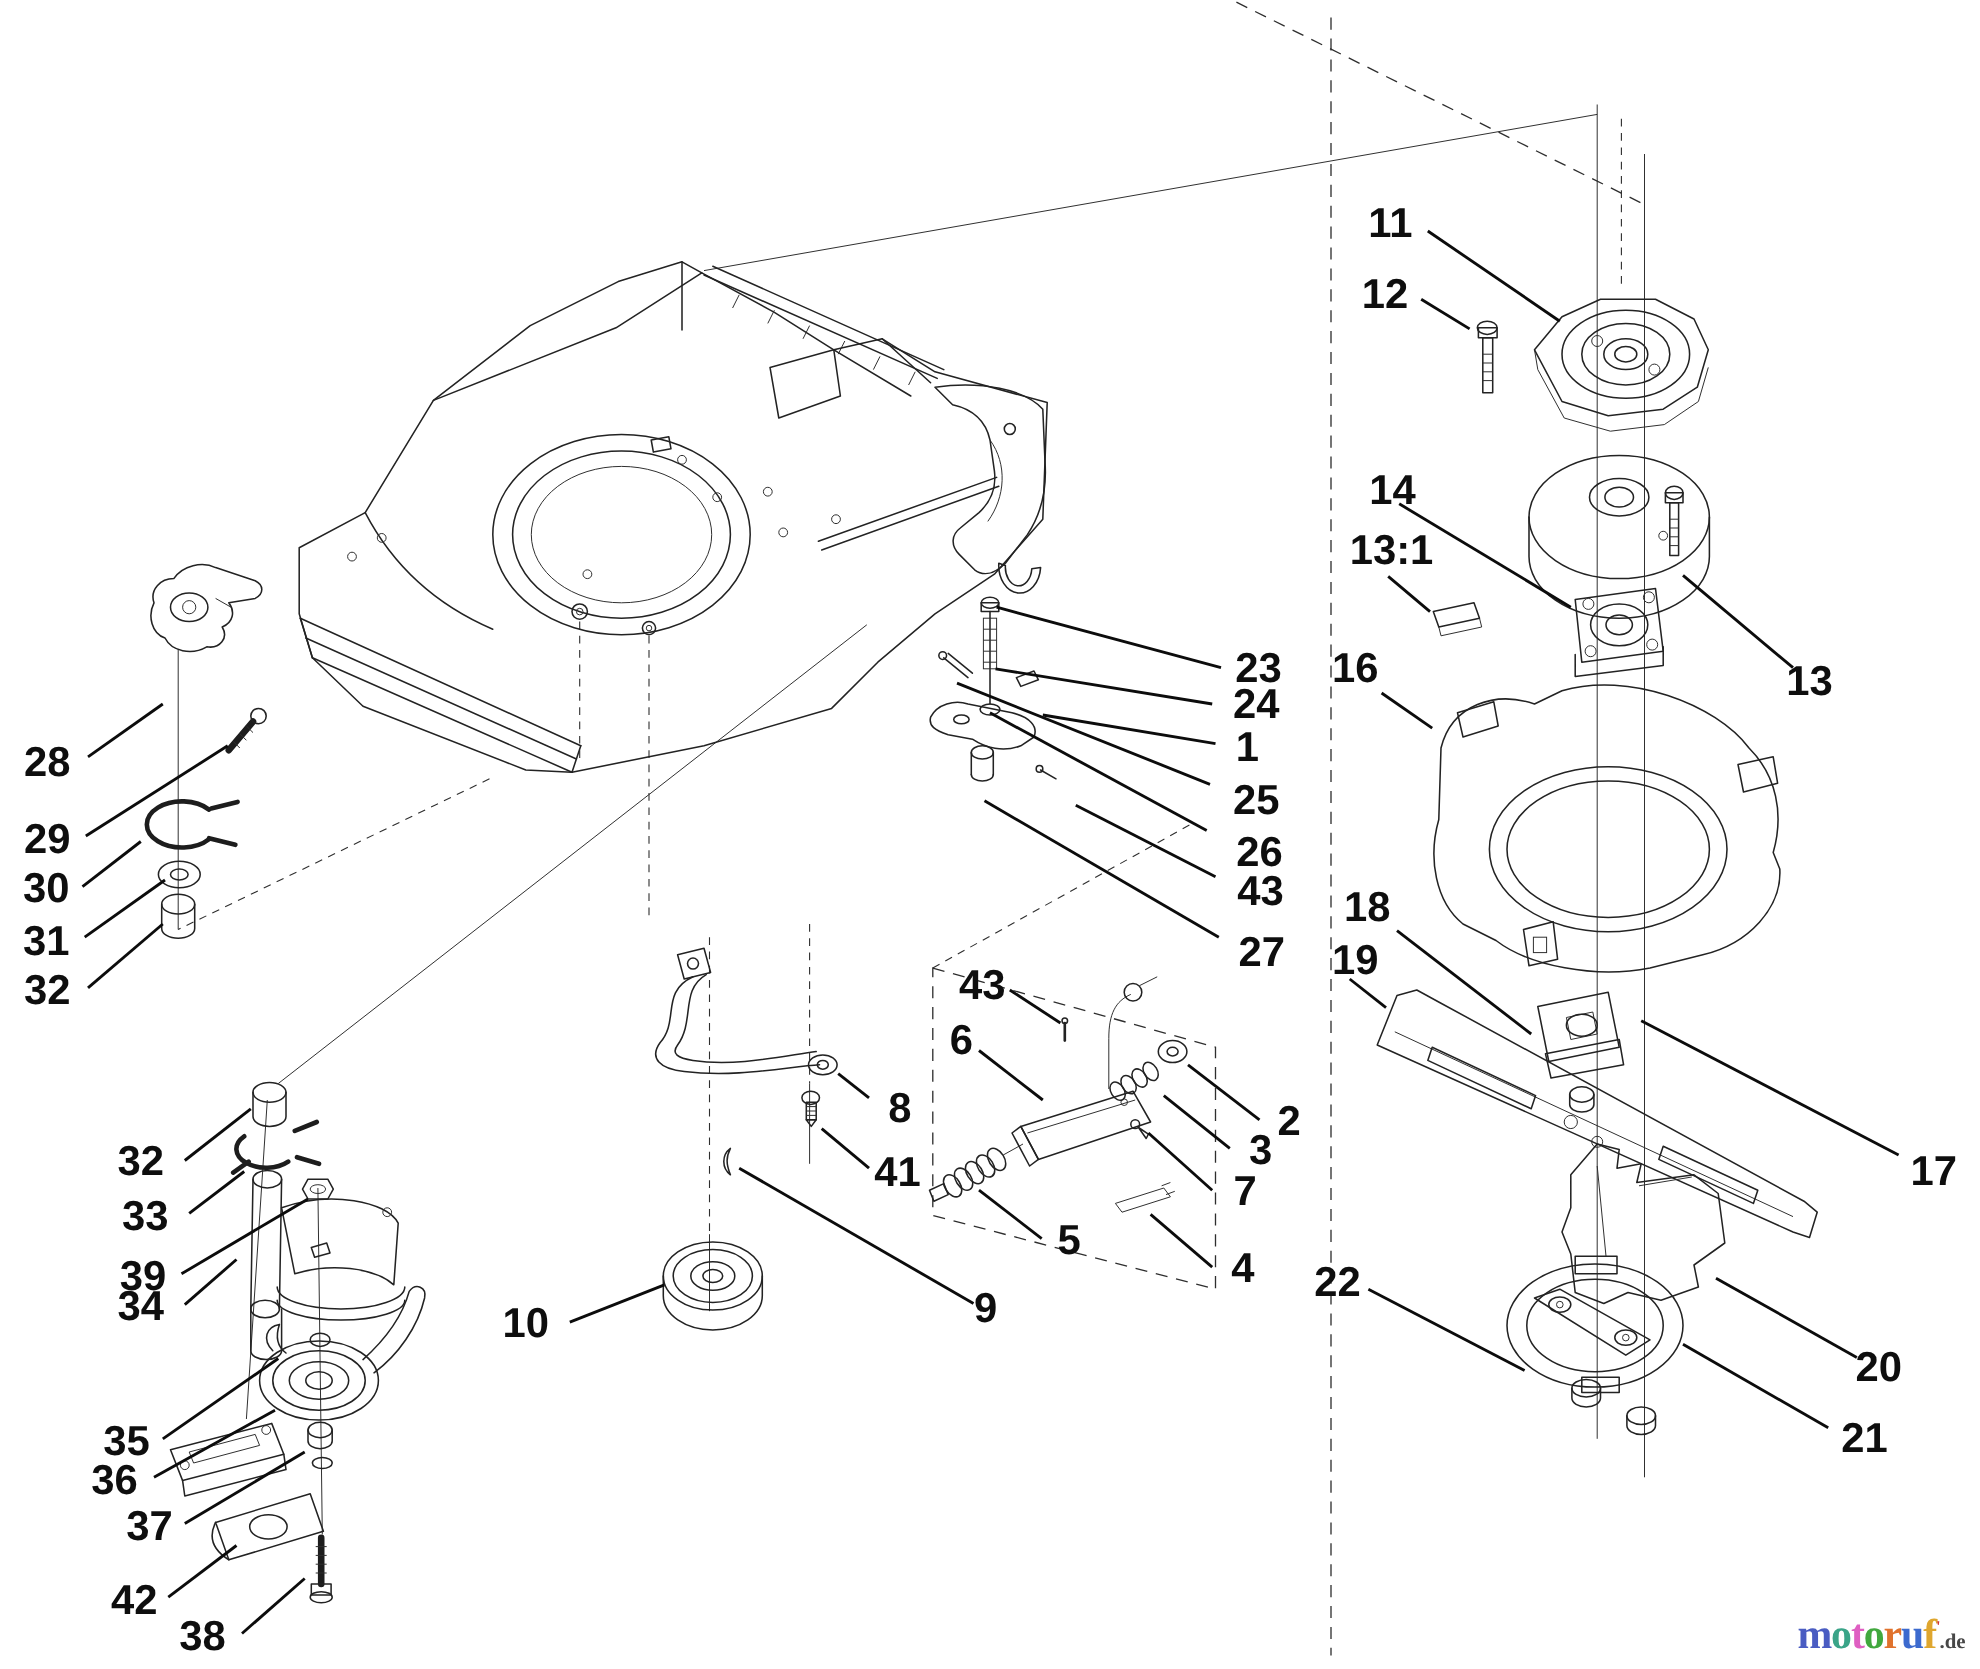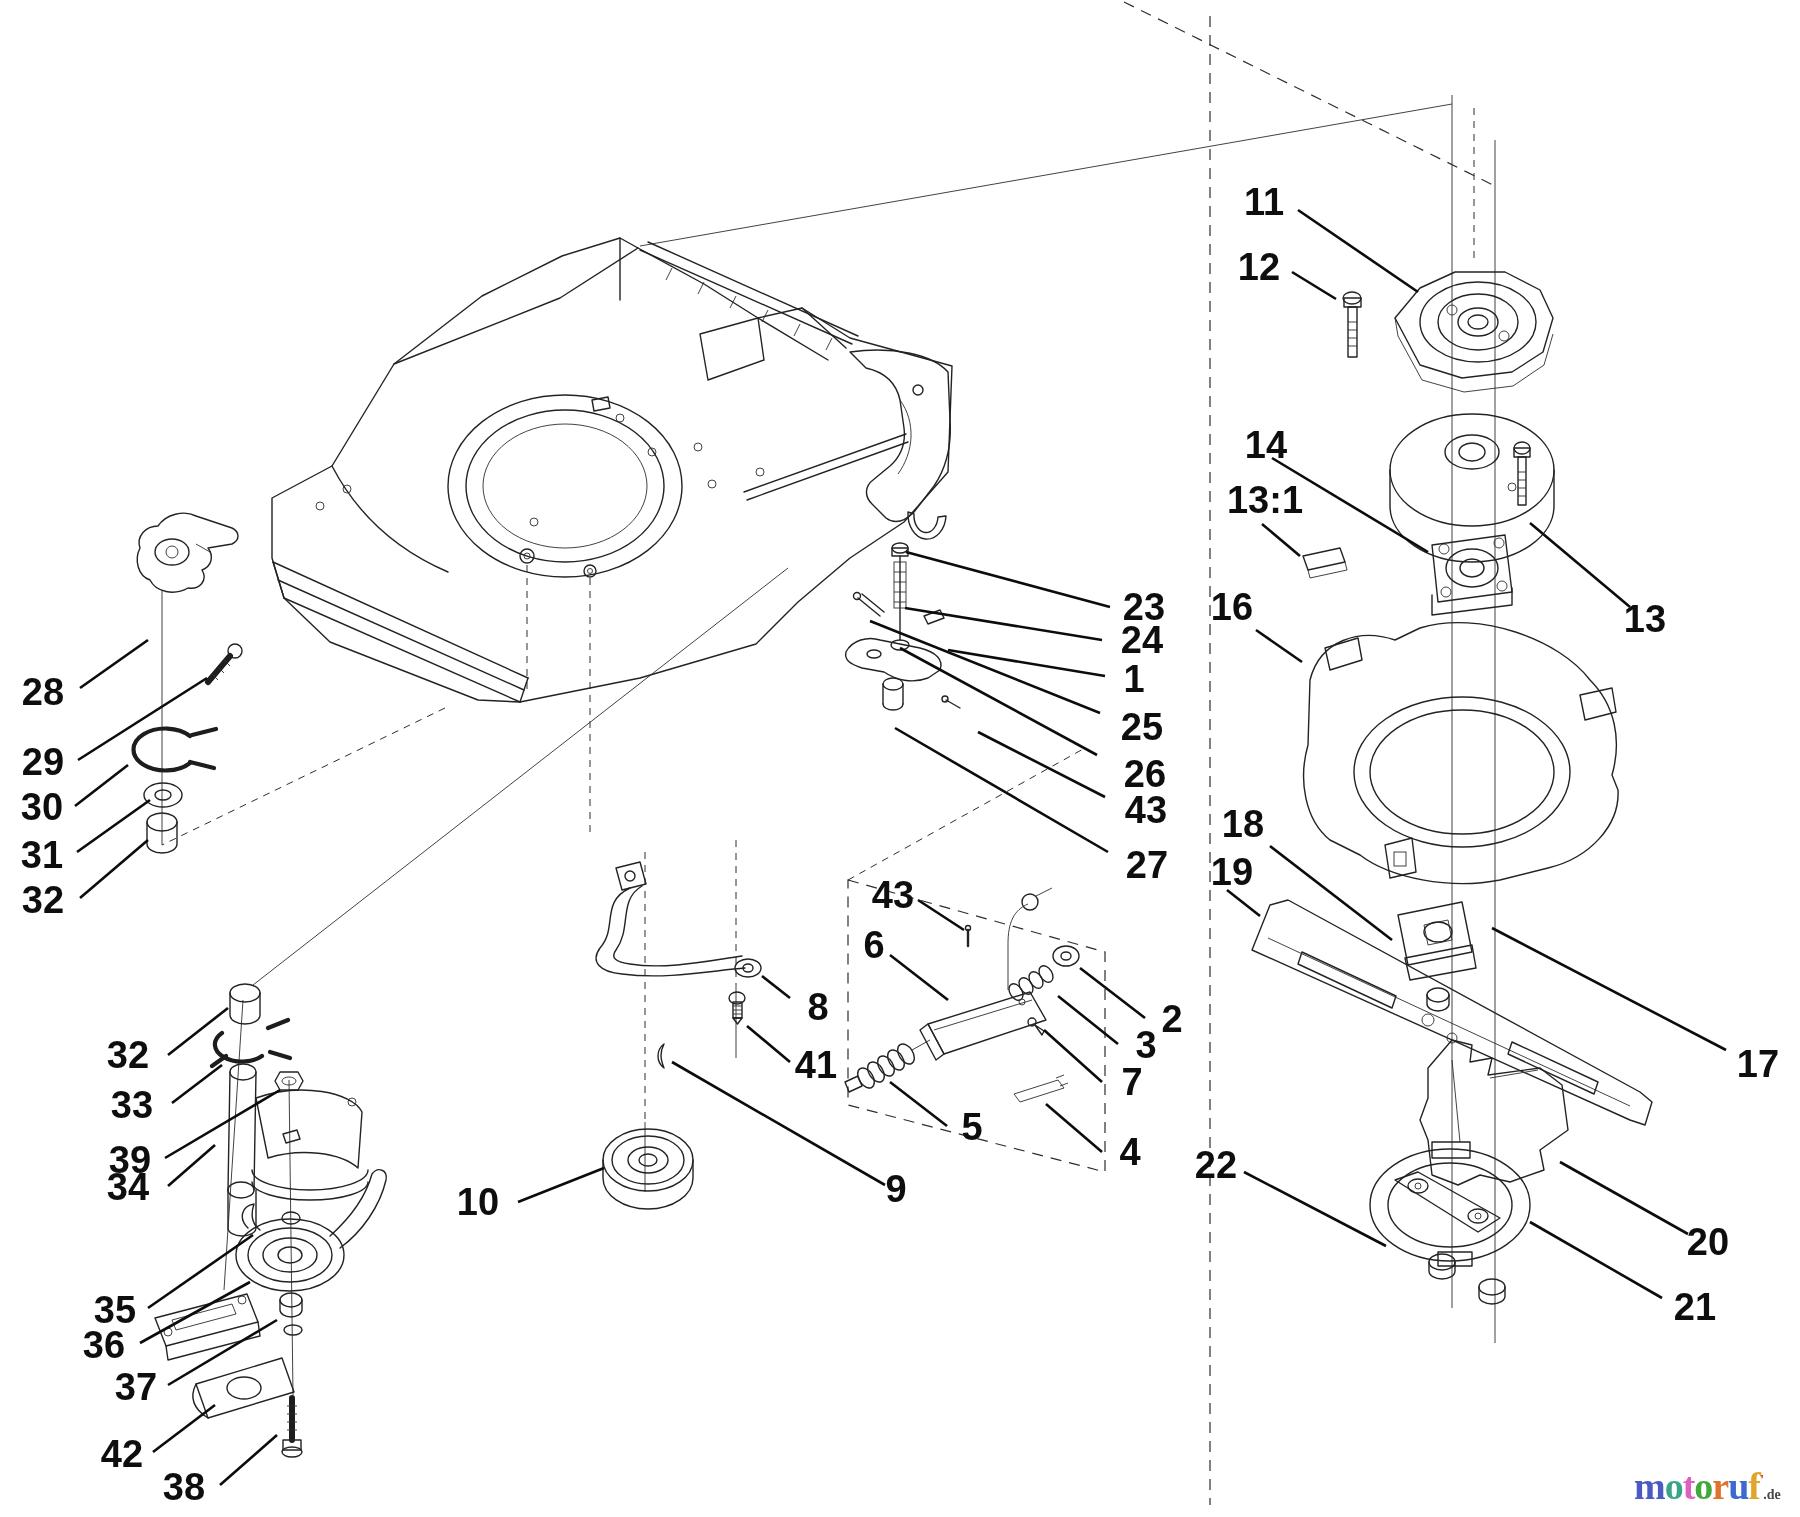--- a/index.html
+++ b/index.html
@@ -10,21 +10,21 @@
   .thin{stroke:#2e2e2e;stroke-width:0.9;fill:none;}
   .thick{stroke:#1d1d1d;stroke-width:4.2;fill:none;stroke-linecap:round;}
   .dash{stroke:#2e2e2e;stroke-width:1.2;fill:none;stroke-dasharray:11 8;}
   .dash2{stroke:#2e2e2e;stroke-width:1;fill:none;stroke-dasharray:7 6;}
   .leader{stroke:#0c0c0c;stroke-width:2.6;fill:none;}
   .callout{font-family:"Liberation Sans",sans-serif;font-size:38px;font-weight:bold;
            fill:#0e0e0e;text-anchor:middle;}
   #logo{position:absolute;left:1634px;top:1464px;font-family:"Liberation Serif",serif;
         font-weight:bold;font-size:38px;letter-spacing:-1px;white-space:nowrap;}
   #logo .tick{font-size:15px;vertical-align:14px;}
-  #logo .suffix{font-size:14px;letter-spacing:0;}
+  #logo .suffix{font-size:19px;letter-spacing:0;}
 </style>
 </head>
 <body>
 
 <svg width="1800" height="1517" viewBox="0 0 1800 1517">
 
   <g>
     <line class="dash" x1="1210" y1="16" x2="1210" y2="1505"></line>
     <line class="dash" x1="1124" y1="2" x2="1497" y2="187"></line>
     <line class="thin" x1="640" y1="246" x2="1452" y2="104"></line>

